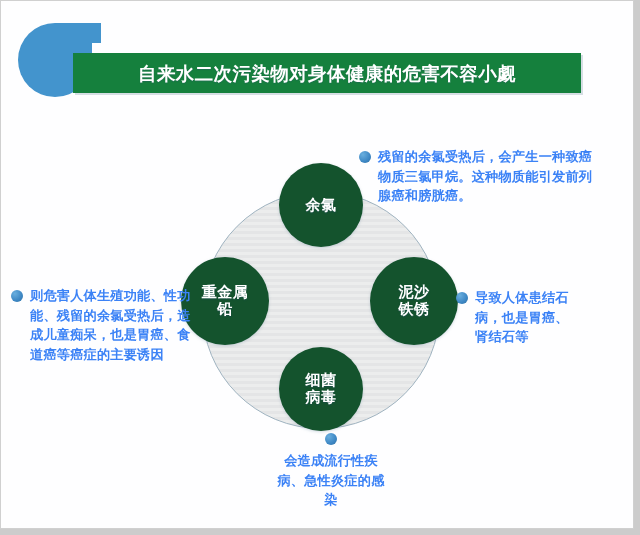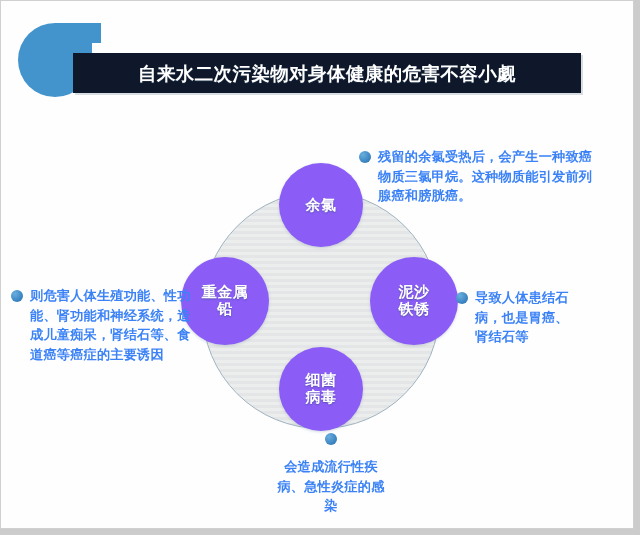--- a/index.html
+++ b/index.html
@@ -46,21 +46,21 @@
     width: 40px;
     height: 20px;
     background: #4394cd;
   }
   .banner {
     position: absolute;
     left: 72px;
     top: 52px;
     width: 508px;
     height: 40px;
-    background: #0f172a;
+    background: #15803d;
     box-shadow: 2px 2px 0 rgba(180,195,205,0.55);
     display: flex;
     align-items: center;
     justify-content: center;
     box-sizing: border-box;
     padding: 0 10px;
   }
   .banner-title {
     color: #ffffff;
     font-size: 18.5px;
@@ -89,21 +89,21 @@
     background:
       repeating-linear-gradient(
         to bottom,
         #eceded 0px, #eceded 3px,
         #e4e5e6 3px, #e4e5e6 6px
       );
   }
   .node {
     position: absolute;
     border-radius: 50%;
-    background: #8b5cf6;
+    background: #14532d;
     color: #ffffff;
     display: flex;
     flex-direction: column;
     align-items: center;
     justify-content: center;
     text-align: center;
     font-size: 15px;
     font-weight: bold;
     line-height: 1.12;
     letter-spacing: 0.5px;
@@ -146,21 +146,21 @@
   .callout-tr { left: 358px; top: 146px; width: 250px; }
   .callout-tr .callout-text { width: 222px; }
 
   .callout-r  { left: 455px; top: 287px; width: 175px; }
   .callout-r .callout-text { width: 96px; }
 
   .callout-l  { left: 10px;  top: 285px; width: 185px; }
   .callout-l .callout-text { width: 163px; }
 
   .callout-b  { left: 250px; top: 432px; width: 160px;
-                flex-direction: column; align-items: center; gap: 12px; }
+                flex-direction: column; align-items: center; gap: 6px; }
   .callout-b .bullet { margin-top: 0; }
   .callout-b .callout-text { width: 112px; text-align: center; }
 </style>
 </head>
 <body>
 
 <div id="canvas">
   <div id="inner">
 
     <div class="drop"></div>
@@ -197,21 +197,21 @@
       <div class="callout-text">残留的余氯受热后，会产生一种致癌物质三氯甲烷。这种物质能引发前列腺癌和膀胱癌。</div>
     </div>
 
     <div class="callout callout-r">
       <div class="bullet"></div>
       <div class="callout-text">导致人体患结石病，也是胃癌、肾结石等</div>
     </div>
 
     <div class="callout callout-l">
       <div class="bullet"></div>
-      <div class="callout-text">则危害人体生殖功能、性功能、肾功能和神经系统，造成儿童痴呆，肾结石等、食道癌等癌症的主要诱因</div>
+      <div class="callout-text">则危害人体生殖功能、性功能、残留的余氯受热后，造成儿童痴呆，也是胃癌、食道癌等癌症的主要诱因</div>
     </div>
 
     <div class="callout callout-b">
       <div class="bullet"></div>
       <div class="callout-text">会造成流行性疾病、急性炎症的感染</div>
     </div>
 
   </div>
 </div>
 

